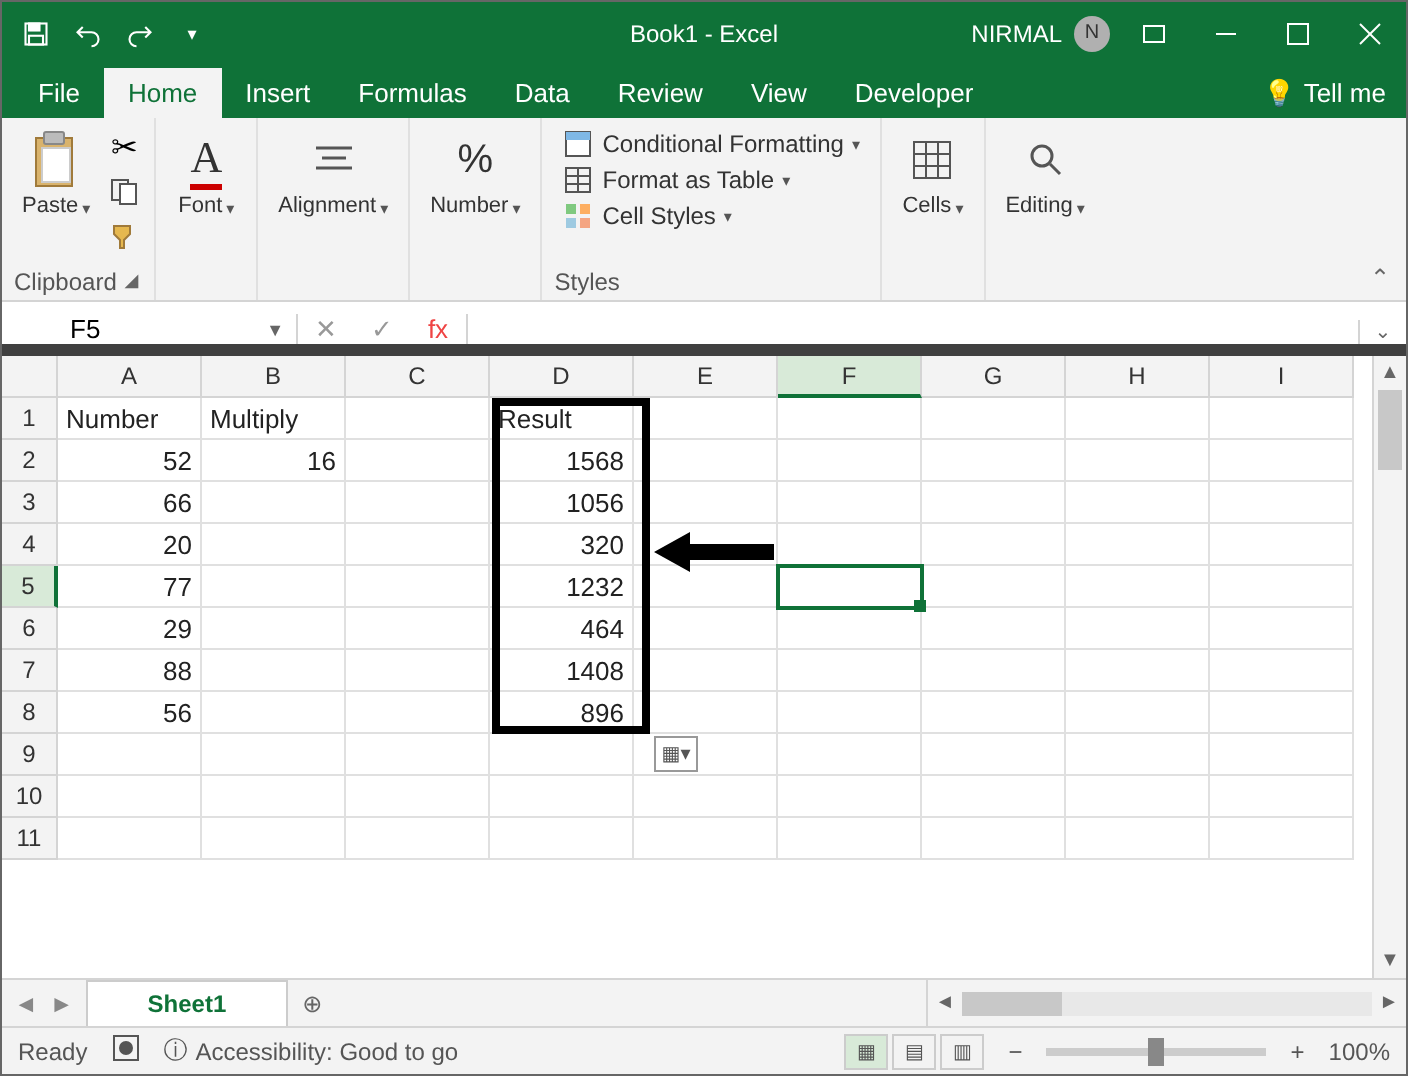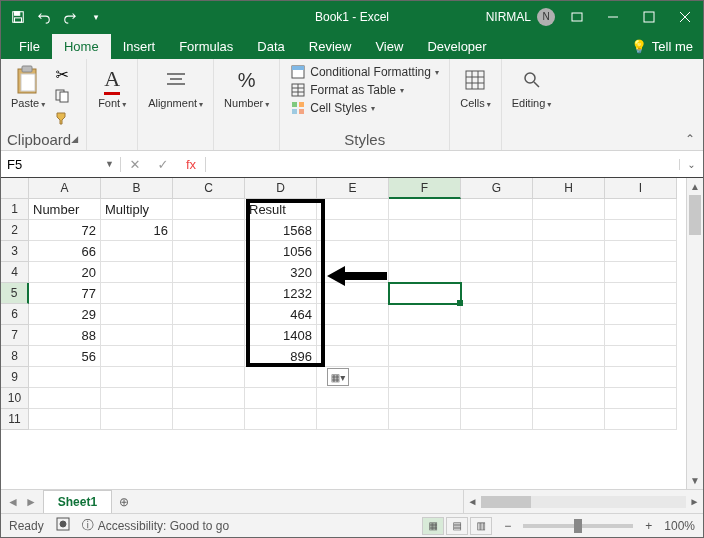--- a/index.html
+++ b/index.html
@@ -23,35 +23,35 @@
 .ribbon-tabs { height: 27px; background: #0f7238; display: flex; align-items: flex-end; padding-left: 6px; gap: 0; }
 .tab { padding: 5px 12px; color: #fff; font-size: 13px; cursor: pointer; }
 .tab.file { background: #0f7238; }
 .tab.active { background: #f3f3f3; color: #0f7238; }
 .ribbon-tabs .tab-spacer { flex: 1; }
 .tellme { display: flex; align-items: center; color: #fff; font-size: 13px; padding: 0 10px 5px 0; gap: 4px; }
 
 
 .ribbon { height: 92px; background: #f3f3f3; border-bottom: 1px solid #d4d4d4; display: flex; position: relative; }
 .group { border-right: 1px solid #e0e0e0; display: flex; flex-direction: column; justify-content: space-between; padding: 4px 6px 2px; }
-.group-label { text-align: center; font-size: 15px; color: #555; padding-top: 2px; }
+.group-label { font-size: 12px; color: #555; padding-top: 2px; }
 .group-content { display: flex; align-items: flex-start; gap: 4px; flex: 1; }
 .big-btn { display: flex; flex-direction: column; align-items: center; gap: 2px; padding: 2px 4px; cursor: pointer; }
 .big-btn .icon-box { width: 30px; height: 30px; display: flex; align-items: center; justify-content: center; }
 .big-btn .lbl { font-size: 11px; color: #333; display: flex; align-items: flex-end; gap: 2px; }
 .mini-col { display: flex; flex-direction: column; gap: 4px; padding-top: 2px; }
 .mini-btn { width: 18px; height: 18px; display: flex; align-items: center; justify-content: center; cursor: pointer; }
 .styles-group { flex-direction: column; }
 .styles-row { display: flex; align-items: center; gap: 4px; padding: 1px 4px; font-size: 12px; color: #333; cursor: pointer; }
 .styles-row .mini-icon { width: 16px; height: 16px; display: flex; align-items: center; justify-content: center; }
 .ribbon-collapse { position: absolute; right: 8px; bottom: 4px; cursor: pointer; color: #666; font-size: 12px; }
 .dlg-launcher { font-size: 9px; color: #666; text-align: right; padding-right: 2px; cursor: pointer; }
 
 
-.formula-bar { height: 27px; border-bottom: 1px solid #404040; display: flex; align-items: center; font-size: 13px; background: #fff; }
+.formula-bar { height: 27px; border-bottom: 6px solid #404040; display: flex; align-items: flex-end; font-size: 13px; background: #fff; padding-left: 28px; }
 .namebox { width: 120px; border-right: 1px solid #d4d4d4; display: flex; align-items: center; padding: 0 6px; justify-content: space-between; }
 .namebox .dd { color: #666; font-size: 9px; }
 .fnbox { display: flex; align-items: center; border-right: 1px solid #d4d4d4; }
 .fnbox .fnbtn { width: 28px; display: flex; align-items: center; justify-content: center; color: #999; font-size: 13px; }
 .formula-input { flex: 1; padding: 0 6px; display: flex; align-items: center; color: #333; }
 .formula-expand { width: 24px; border-left: 1px solid #d4d4d4; display: flex; align-items: center; justify-content: center; color: #666; font-size: 10px; }
 
 
 .grid-wrap { flex: 1; display: flex; flex-direction: column; overflow: hidden; background: #fff; position: relative; }
 .grid { display: grid; grid-template-columns: 28px repeat(9, 72px); grid-auto-rows: 21px; font-size: 13px; color: #222; }
@@ -72,21 +72,21 @@
 
 .overlay-box { position: absolute; border: 4px solid #000; pointer-events: none; }
 .overlay-arrow { position: absolute; pointer-events: none; }
 
 
 .autofill-badge { position: absolute; width: 22px; height: 18px; border: 1px solid #999; background: #fff; font-size: 10px; display: flex; align-items: center; justify-content: center; color: #555; }
 
 
 .sheet-bar { height: 24px; border-top: 1px solid #d4d4d4; display: flex; align-items: stretch; font-size: 12px; background: #f3f3f3; }
 .sheet-nav { display: flex; align-items: center; padding: 0 6px; gap: 6px; color: #888; }
-.sheet-tab { background: #fff; border: 1px solid #ccc; border-bottom: none; padding: 3px 14px; display: flex; align-items: center; color: #0f7238; font-weight: 600; }
+.sheet-tab { background: #fff; border: 1px solid #ccc; border-bottom: none; padding: 3px 30px; display: flex; align-items: center; color: #0f7238; font-weight: 600; }
 .sheet-add { width: 24px; display: flex; align-items: center; justify-content: center; color: #666; }
 .sheet-bar .spacer { flex: 1; }
 .hscroll { width: 240px; display: flex; align-items: center; border-left: 1px solid #d4d4d4; }
 .hscroll .arrow { width: 17px; text-align: center; color: #666; font-size: 10px; }
 .hscroll .track { flex: 1; height: 12px; background: #e8e8e8; position: relative; }
 .hscroll .thumb { position: absolute; left: 0; top: 0; bottom: 0; width: 50px; background: #c8c8c8; }
 
 
 .statusbar { height: 24px; background: #f3f3f3; border-top: 1px solid #d4d4d4; display: flex; align-items: center; font-size: 12px; color: #555; padding: 0 8px; gap: 12px; }
 .statusbar .spacer { flex: 1; }
@@ -362,21 +362,21 @@
         <div class="cell">Number</div>
         <div class="cell">Multiply</div>
         <div class="cell"></div>
         <div class="cell">Result</div>
         <div class="cell"></div>
         <div class="cell"></div>
         <div class="cell"></div>
         <div class="cell"></div>
         <div class="cell"></div>
         <div class="rowhdr">2</div>
-        <div class="cell right">72</div>
+        <div class="cell right">52</div>
         <div class="cell right">16</div>
         <div class="cell"></div>
         <div class="cell right">1568</div>
         <div class="cell"></div>
         <div class="cell"></div>
         <div class="cell"></div>
         <div class="cell"></div>
         <div class="cell"></div>
         <div class="rowhdr">3</div>
         <div class="cell right">66</div>

